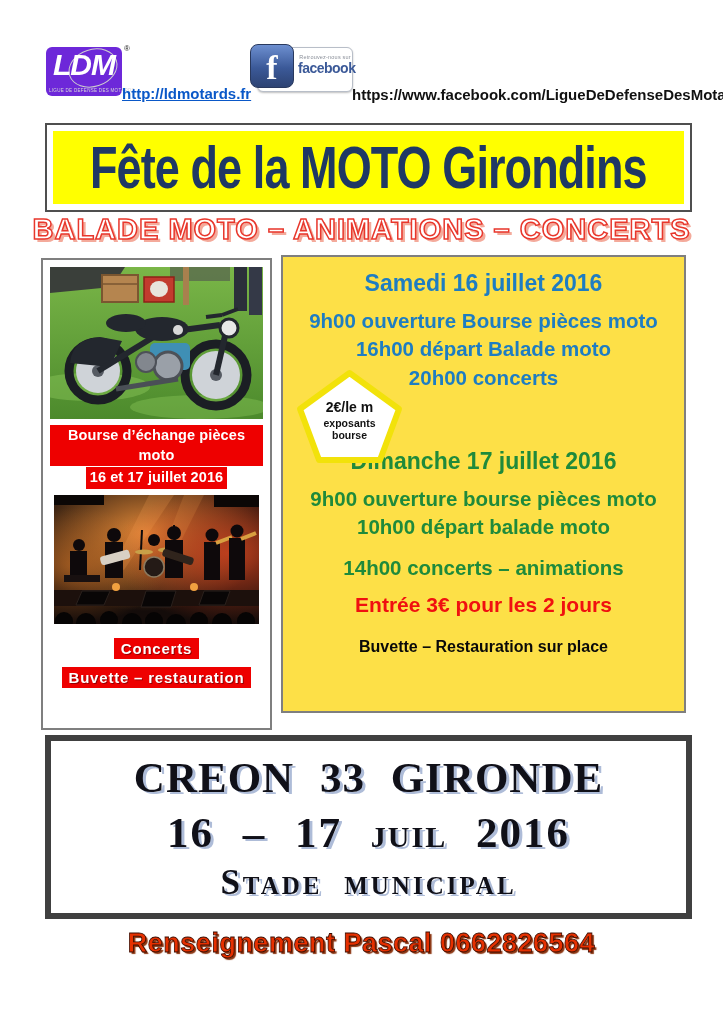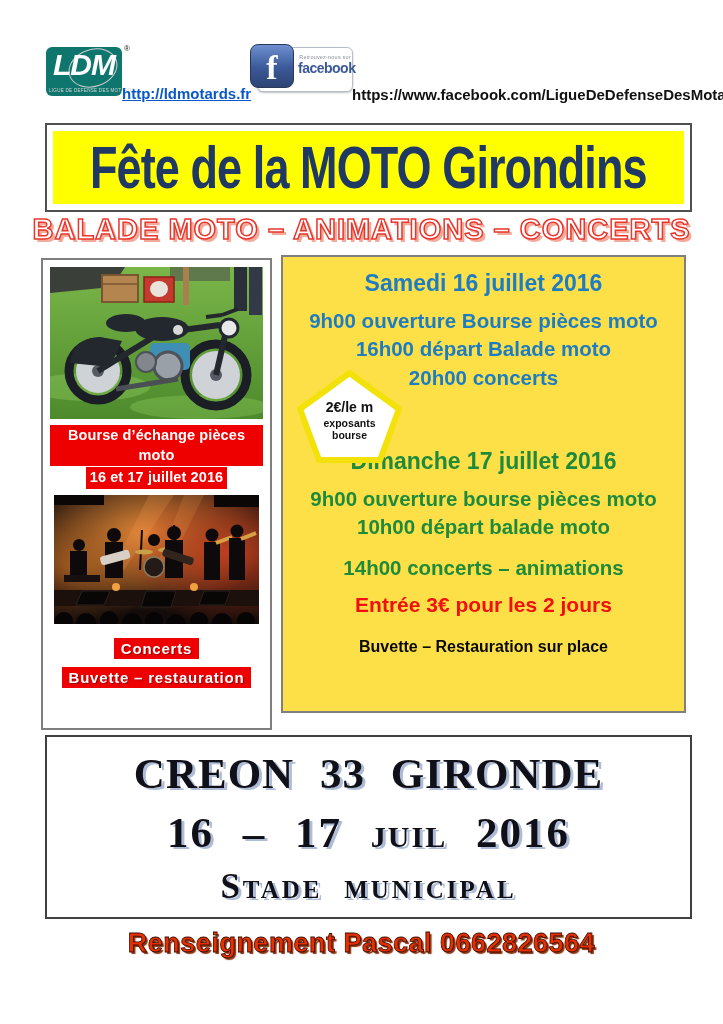--- a/index.html
+++ b/index.html
@@ -1,21 +1,21 @@
 <!DOCTYPE html>
 <html><head>
 <meta charset="utf-8">
 <style>
   * { margin:0; padding:0; box-sizing:border-box; }
   body { background:#ffffff; font-family:"Liberation Sans", sans-serif; }
   .page { position:relative; width:723px; height:1024px; background:#ffffff; overflow:hidden; margin:0 auto; }
 
   
   .ldm-logo { position:absolute; left:46px; top:47px; width:76px; height:49px;
-    background:#0f766e; border-radius:6px; color:#fff; cursor:pointer; }
+    background:#6d28d9; border-radius:6px; color:#fff; cursor:pointer; }
   .ldm-main { position:absolute; left:7px; top:1px; font-size:30px; font-weight:700; font-style:italic;
     letter-spacing:-1px; color:#ffffff; }
   .ldm-ellipse { position:absolute; left:22px; top:2px; width:50px; height:38px;
     border:1.5px solid #cfcfcf; border-radius:50%; transform:rotate(-18deg); }
   .ldm-sub { position:absolute; left:3px; bottom:3px; font-size:4.5px; letter-spacing:.3px; color:#d8d8d8; white-space:nowrap; }
   .ldm-reg { position:absolute; left:124px; top:44px; font-size:8px; color:#222; }
   .ldm-link { position:absolute; left:122px; top:85px; font-size:15px; font-weight:700;
     color:#0a58c8; text-decoration:underline; cursor:pointer; }
 
   .fb-badge { position:absolute; left:257px; top:47px; width:96px; height:45px;
@@ -66,21 +66,21 @@
 
   .pentagon { position:absolute; left:13px; top:112px; width:107px; height:95px; }
   .pentagon svg { position:absolute; left:0; top:0; }
   .pent-text { position:absolute; left:0; top:30px; width:100%; text-align:center; color:#111; }
   .pent-l1 { display:block; font-size:14px; font-weight:800; }
   .pent-l2 { display:block; font-size:10.5px; font-weight:800; margin-top:2px; }
   .pent-l3 { display:block; font-size:10.5px; font-weight:800; }
 
   
   .venue-box { position:absolute; left:45px; top:735px; width:647px; height:184px;
-    border:2px solid #404040; background:#fff; display:flex; flex-direction:column;
+    border:6px solid #404040; background:#fff; display:flex; flex-direction:column;
     align-items:center; justify-content:space-between; padding:12px 0 10px 0;
     font-family:"Liberation Serif", serif; color:#101018;text-align:right; }
   .venue-l1 { font-size:43px; font-weight:700; letter-spacing:1px; word-spacing:14px;
     text-shadow:3px 2px 0 #aebcd8; }
   .venue-l2 { font-size:43px; font-weight:700; font-variant:small-caps; letter-spacing:2px;
     word-spacing:16px; text-shadow:3px 2px 0 #aebcd8; }
   .venue-l3 { font-size:35px; font-weight:700; font-variant:small-caps; letter-spacing:3px;
     word-spacing:10px; text-shadow:3px 2px 0 #aebcd8; }
 
   .contact { position:absolute; left:0; top:928px; width:723px; text-align:center;

